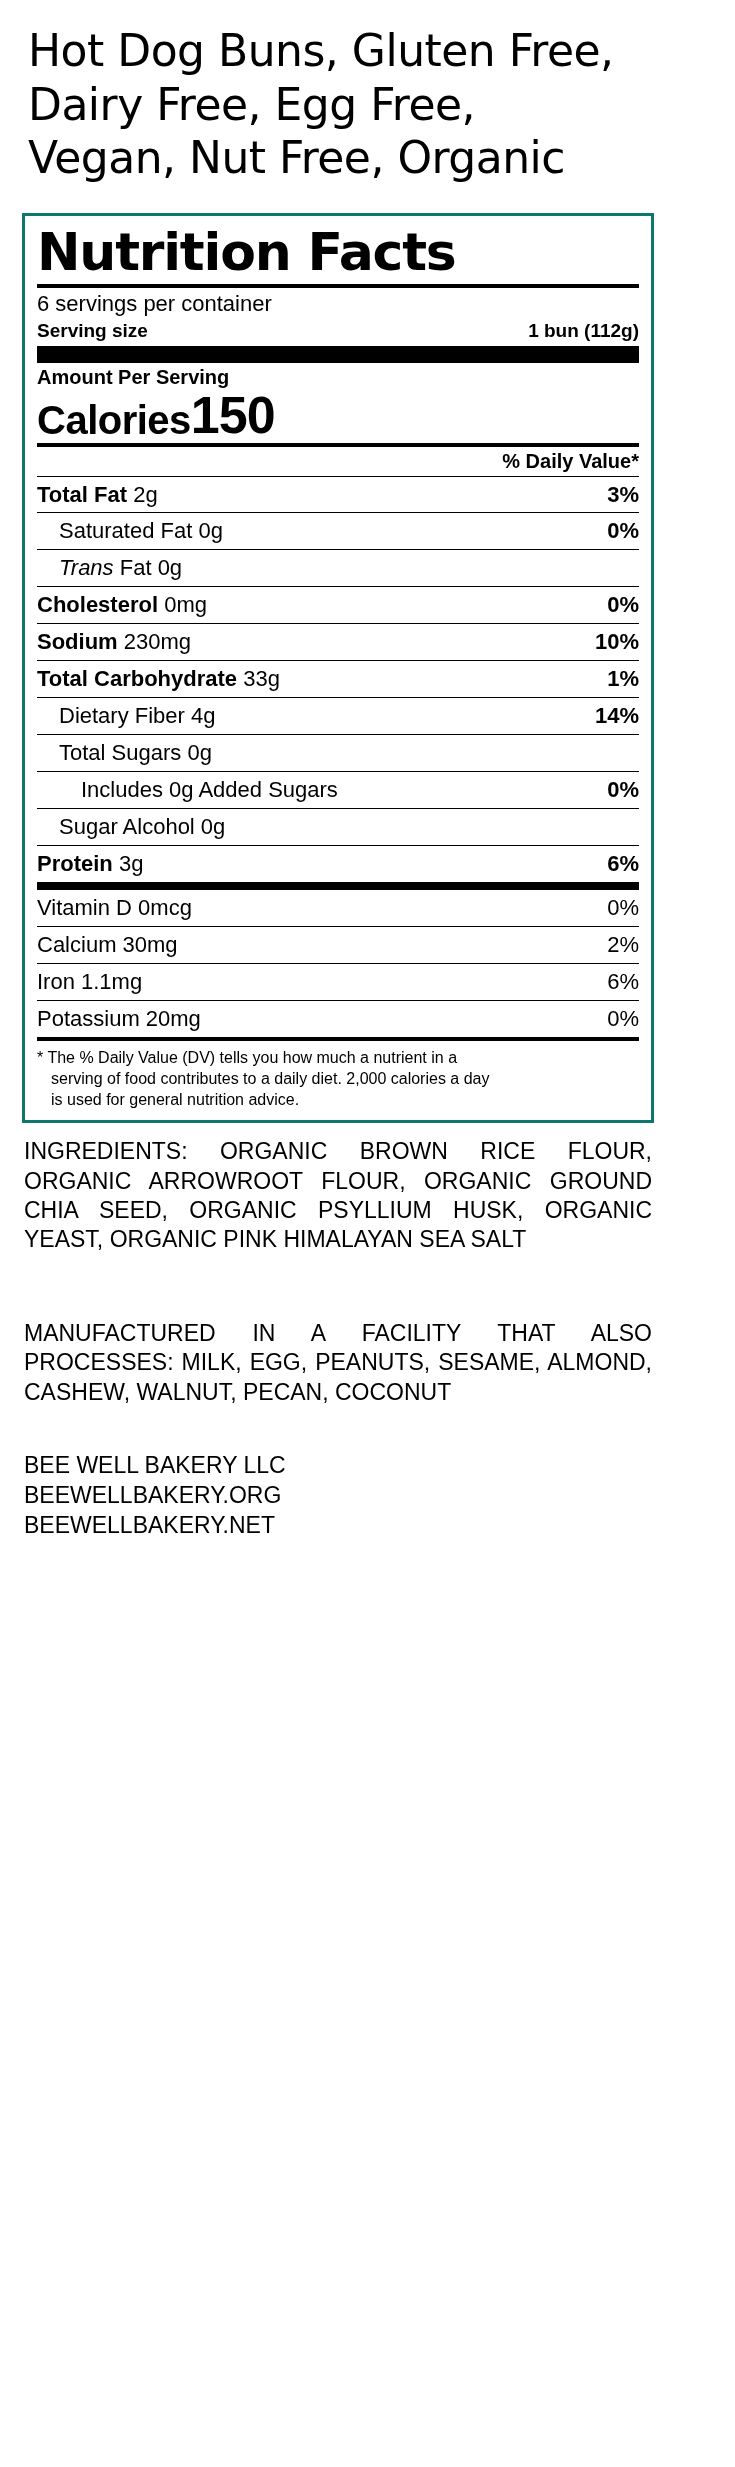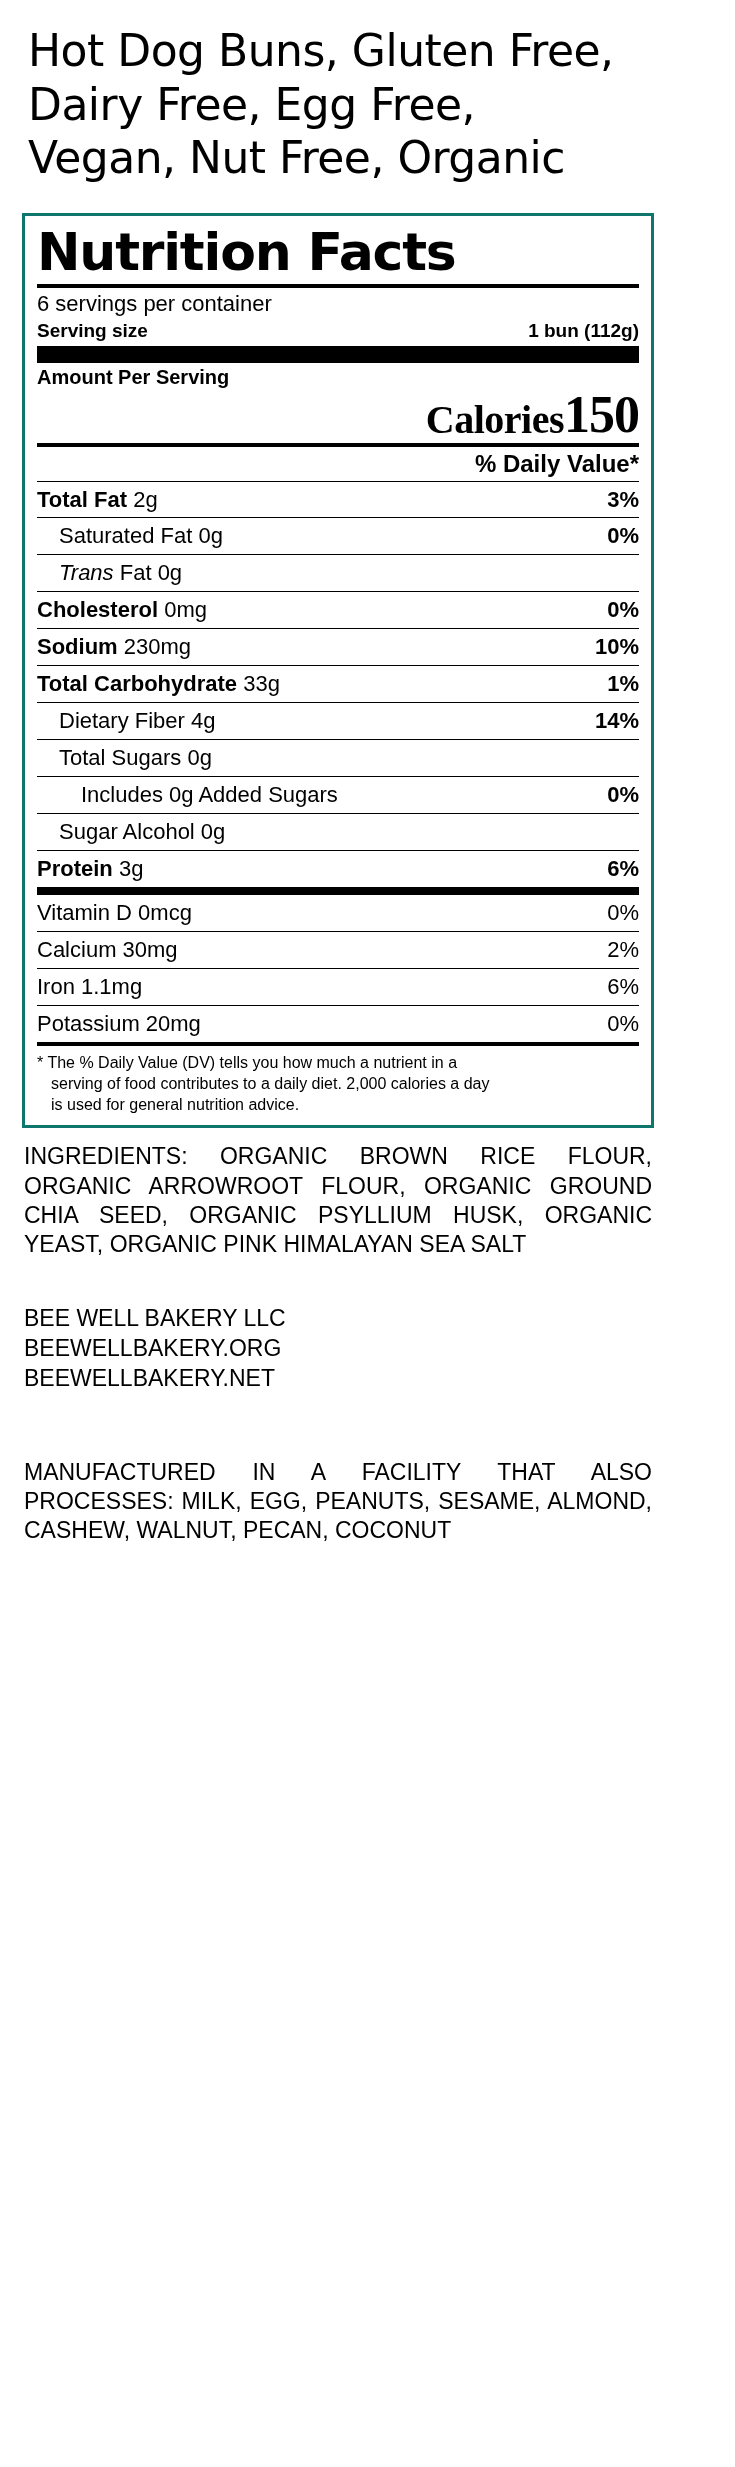--- a/index.html
+++ b/index.html
@@ -67,40 +67,39 @@
   }
 
   .amount-per {
     font-size: 20px;
     font-weight: 700;
     padding: 3px 0 0 0;
   }
   .calories-row {
     display: flex;
     align-items: flex-end;
-    justify-content: flex-end;
+    justify-content: flex-start;
     padding: 0 0 2px 0;
-    font-family: Liberation Serif, serif;
   }
   .calories-label {
     font-size: 40px;
     font-weight: 700;
     line-height: 1.05;
     letter-spacing: -0.5px;
   }
   .calories-value {
     font-size: 52px;
     font-weight: 700;
     line-height: 1.0;
     letter-spacing: -1px;
   }
 
   .dv-header {
     text-align: right;
-    font-size: 24px;
+    font-size: 20px;
     font-weight: 700;
     padding: 3px 0 3px 0;
   }
 
   .nut-row {
     display: flex;
     justify-content: space-between;
     align-items: flex-start;
     font-size: 22px;
     padding: 5px 0 5px 0;
@@ -270,21 +269,21 @@
     <div class="footnote">
       <span>* The % Daily Value (DV) tells you how much a nutrient in a</span>
       <span class="hang">serving of food contributes to a daily diet. 2,000 calories a day</span>
       <span class="hang">is used for general nutrition advice.</span>
     </div>
 
   </div>
 
   <div class="block ingredients">INGREDIENTS: ORGANIC BROWN RICE FLOUR, ORGANIC ARROWROOT FLOUR, ORGANIC GROUND CHIA SEED, ORGANIC PSYLLIUM HUSK, ORGANIC YEAST, ORGANIC PINK HIMALAYAN SEA SALT</div>
 
+  <div class="block allergen">MANUFACTURED IN A FACILITY THAT ALSO PROCESSES: MILK, EGG, PEANUTS, SESAME, ALMOND, CASHEW, WALNUT, PECAN, COCONUT</div>
+
   <div class="block company">
     <div>BEE WELL BAKERY LLC</div>
     <div>BEEWELLBAKERY.ORG</div>
     <div>BEEWELLBAKERY.NET</div>
   </div>
 
-  <div class="block allergen">MANUFACTURED IN A FACILITY THAT ALSO PROCESSES: MILK, EGG, PEANUTS, SESAME, ALMOND, CASHEW, WALNUT, PECAN, COCONUT</div>
-
 </div>
 
 </body></html>

